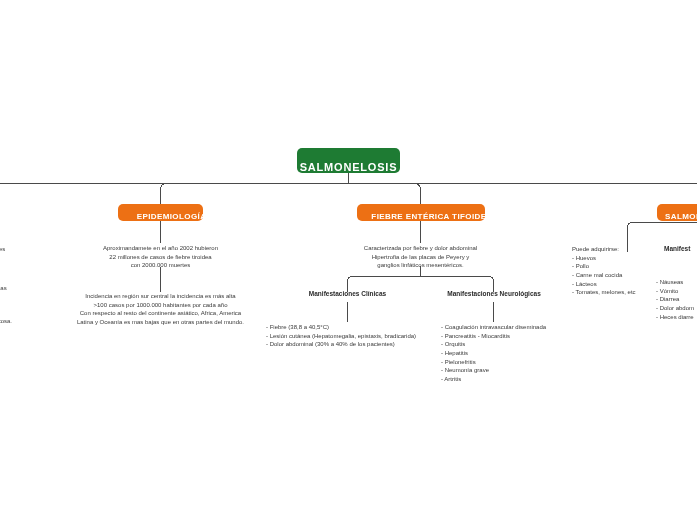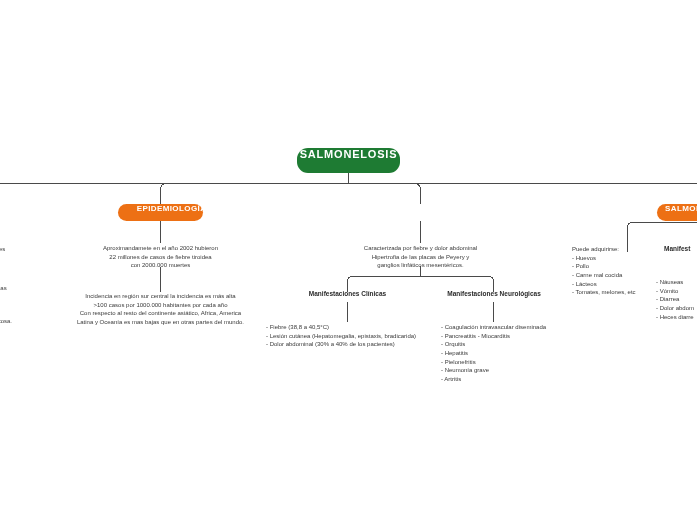--- a/index.html
+++ b/index.html
@@ -33,28 +33,28 @@
     top: 0;
     width: 697px;
     height: 520px;
     pointer-events: none;
   }
 
   
   .node {
     position: absolute;
     box-sizing: border-box;
-    border-radius: 11px;
+    border-radius: 5px;
     color: #ffffff;
     font-weight: bold;
     text-align: center;
     white-space: nowrap;
     letter-spacing: 0.4px;
     display: flex;
-    align-items: flex-start;
+    align-items: flex-end;
     justify-content: center;
   }
   .node-root {
     font-size: 11px;
     letter-spacing: 0.8px;
   }
   .node-branch {
     font-size: 8px;
     padding-left: 22px;
   }
@@ -117,20 +117,23 @@
   </svg>
 
   <div class="node node-root" style="left:297px; top:148px; width:103px; height:25px; background:#1E7B33;">
     <span>SALMONELOSIS</span>
   </div>
 
   <div class="node node-branch" style="left:118px; top:204px; width:85px; height:17px; background:#ED7014;">
     <span>EPIDEMIOLOGÍA</span>
   </div>
 
+  <div class="node node-branch" style="left:357px; top:204px; width:128px; height:17px; background:#ED7014;">
+    <span>FIEBRE ENTÉRICA TIFOIDEA</span>
+  </div>
 
   <div class="node node-branch" style="left:657px; top:204px; width:128px; height:17px; background:#ED7014; justify-content:flex-start; padding-left:8px;">
     <span>SALMON</span>
   </div>
 
   <div class="textblock tb-left" style="left:-48px; top:245px; width:100px;">ivos NO formadores</div>
   <div class="textblock tb-left" style="left:-28px; top:284px; width:80px;">terobacterias</div>
   <div class="textblock tb-left" style="left:-25px; top:317px; width:80px;">de la glucosa.</div>
 
   <div class="textblock tb-center" style="left:60px; top:244px; width:201px;">Aproximandamete en el año 2002 hubieron

